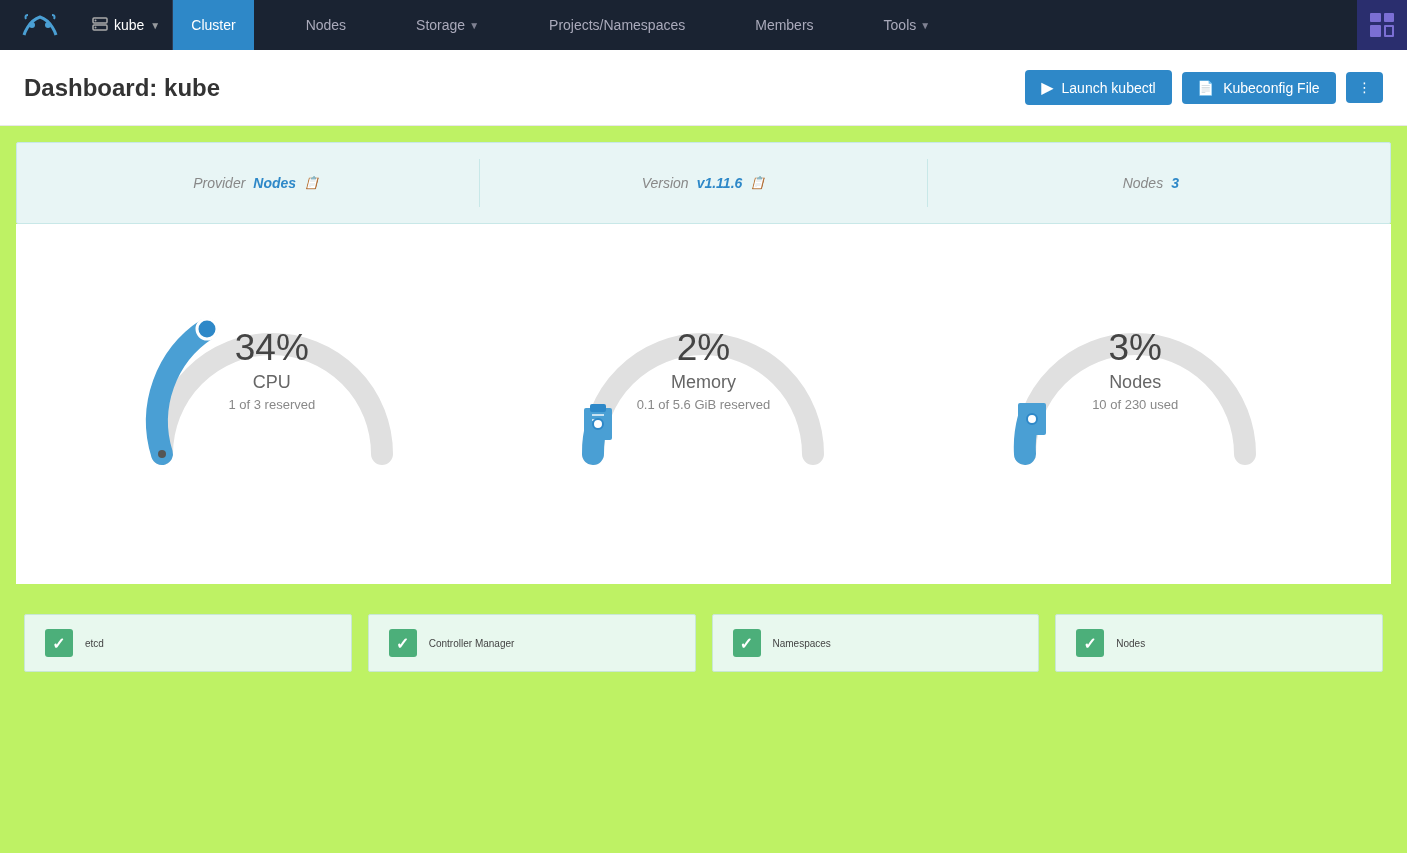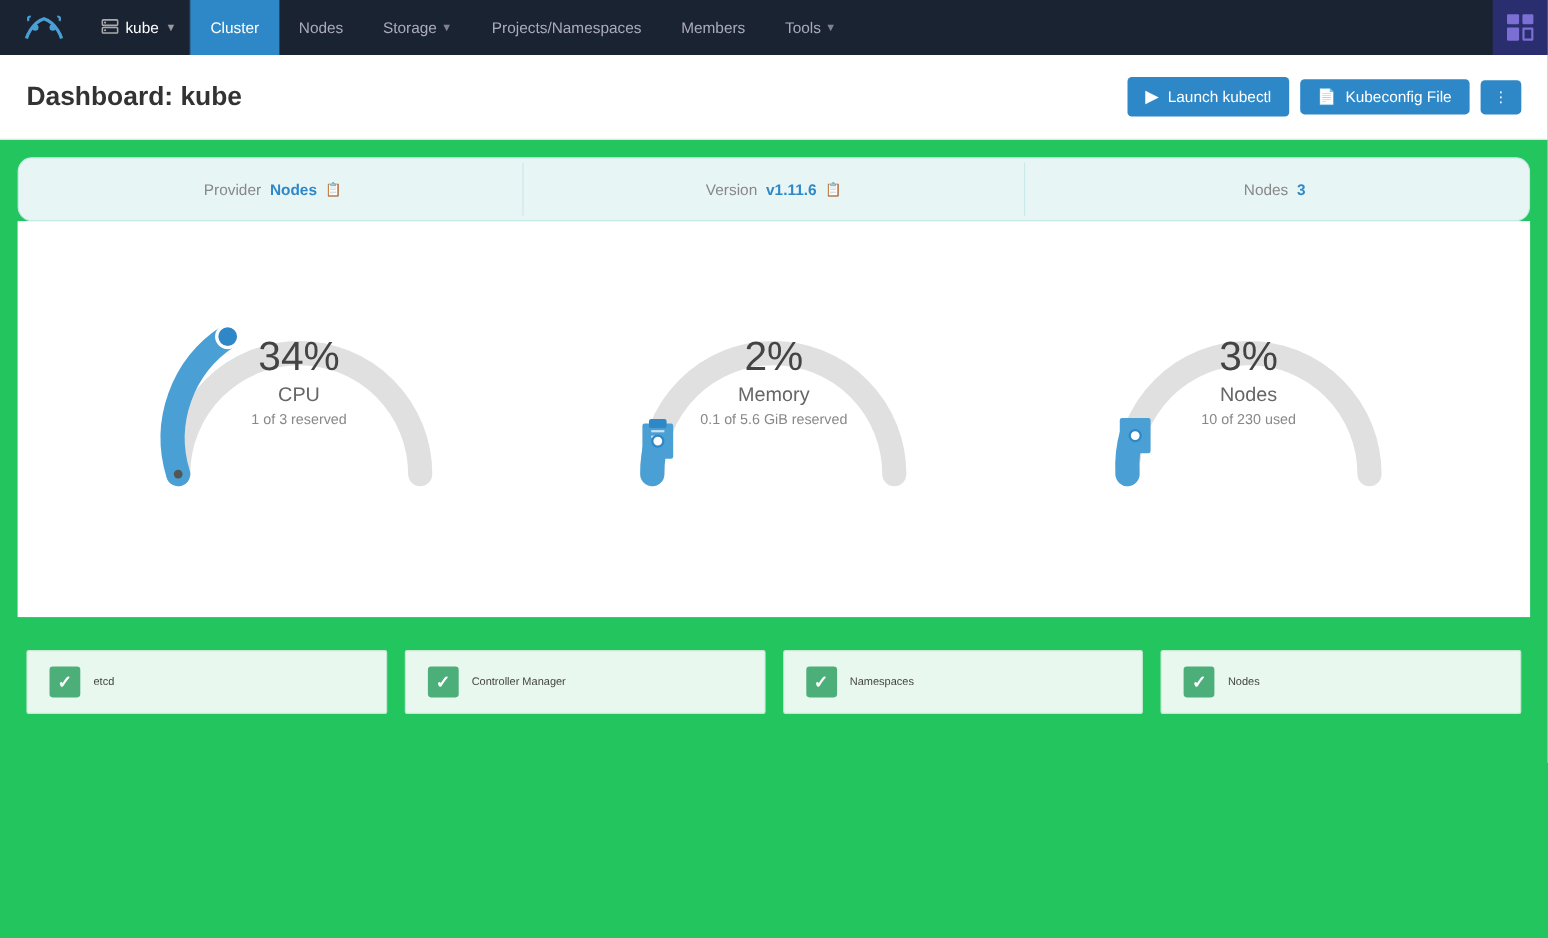--- a/index.html
+++ b/index.html
@@ -32,20 +32,21 @@
       height: 100%;
       border-right: 1px solid #2d3d55;
       gap: 6px;
       font-size: 14px;
     }
     .nav-cluster-selector .cluster-name { color: #fff; }
     .nav-items {
       display: flex;
       height: 100%;
       flex: 1;
+      gap: 34px;
     }
     .nav-item {
       display: flex;
       align-items: center;
       padding: 0 18px;
       color: #aab;
       font-size: 14px;
       cursor: pointer;
       height: 100%;
       gap: 4px;
@@ -130,23 +131,24 @@
       cursor: pointer;
       border: none;
     }
 
     
     .info-bar {
       background: #e8f5f5;
       border: 1px solid #c8e8e8;
       display: flex;
       align-items: center;
-      padding: 4px;
+      padding: 16px;
       margin: 16px 16px 0 16px;
-      border-radius: 13px;
+      border-radius: 2px;
+      font-style: italic;
     }
     .info-item {
       flex: 1;
       display: flex;
       align-items: center;
       justify-content: center;
       padding: 16px;
       gap: 8px;
       font-size: 14px;
       color: #555;
@@ -242,21 +244,21 @@
       font-weight: bold;
       flex-shrink: 0;
     }
     .status-label {
       font-size: 10px;
       color: #444;
     }
 
     
     .main-content {
-      background: #22c55e;
+      background: #bef264;
       min-height: calc(100vh - 50px);
       padding-bottom: 20px;
     }
 
     .chevron {
       font-size: 10px;
       opacity: 0.7;
     }
   </style>
 </head>

